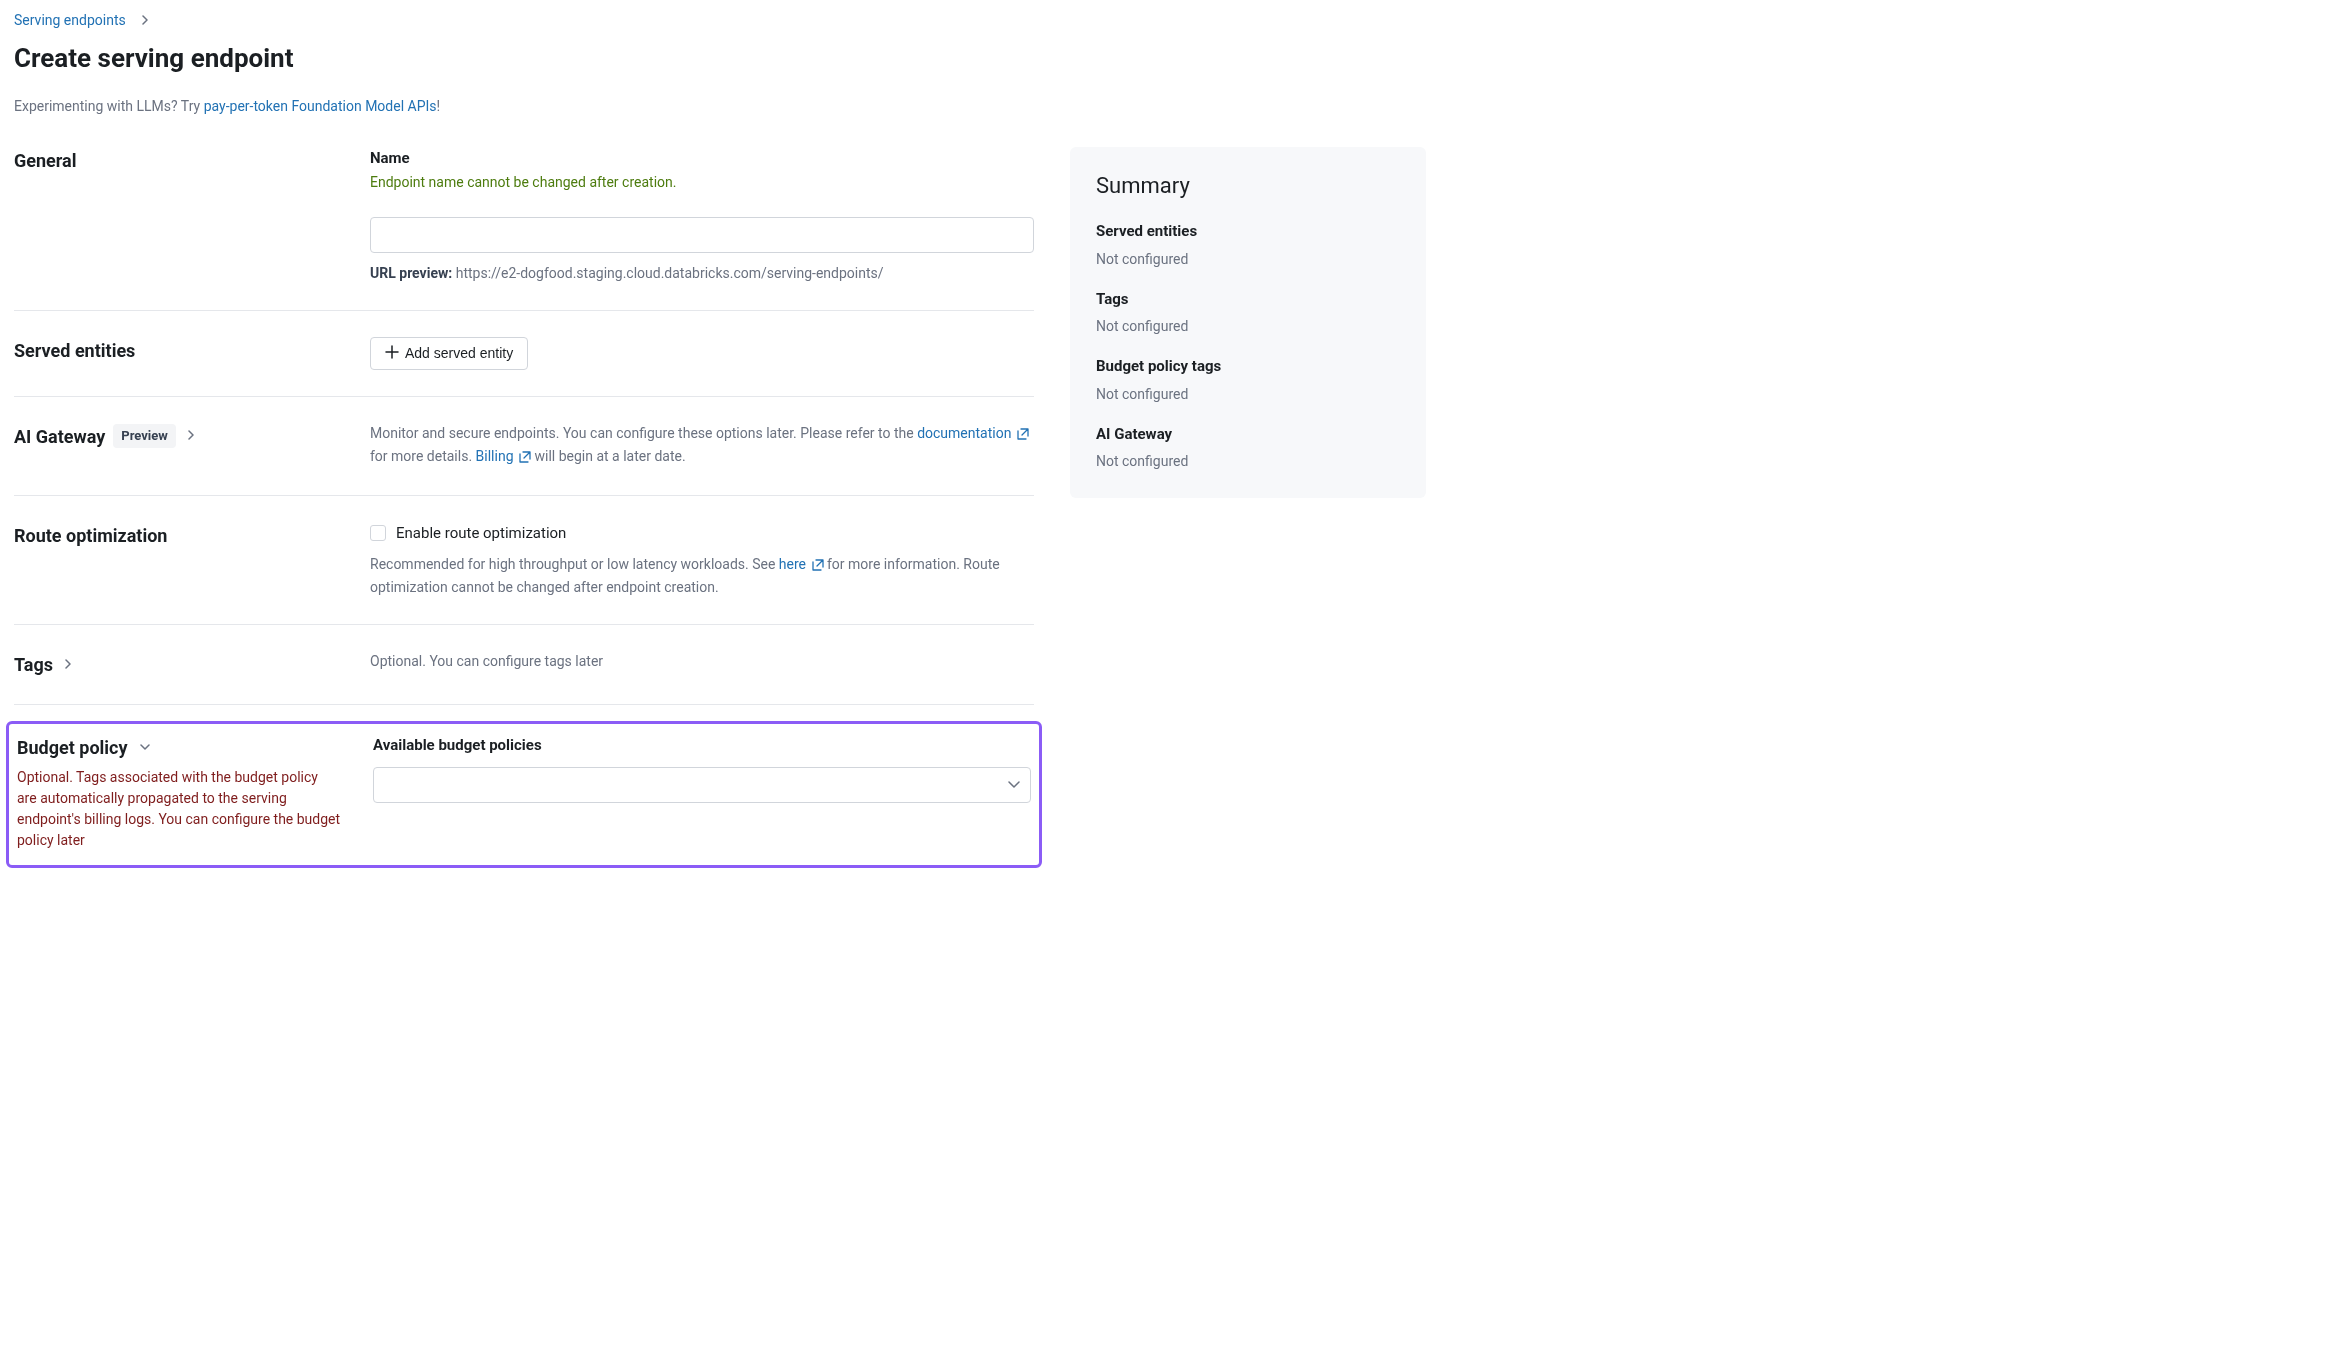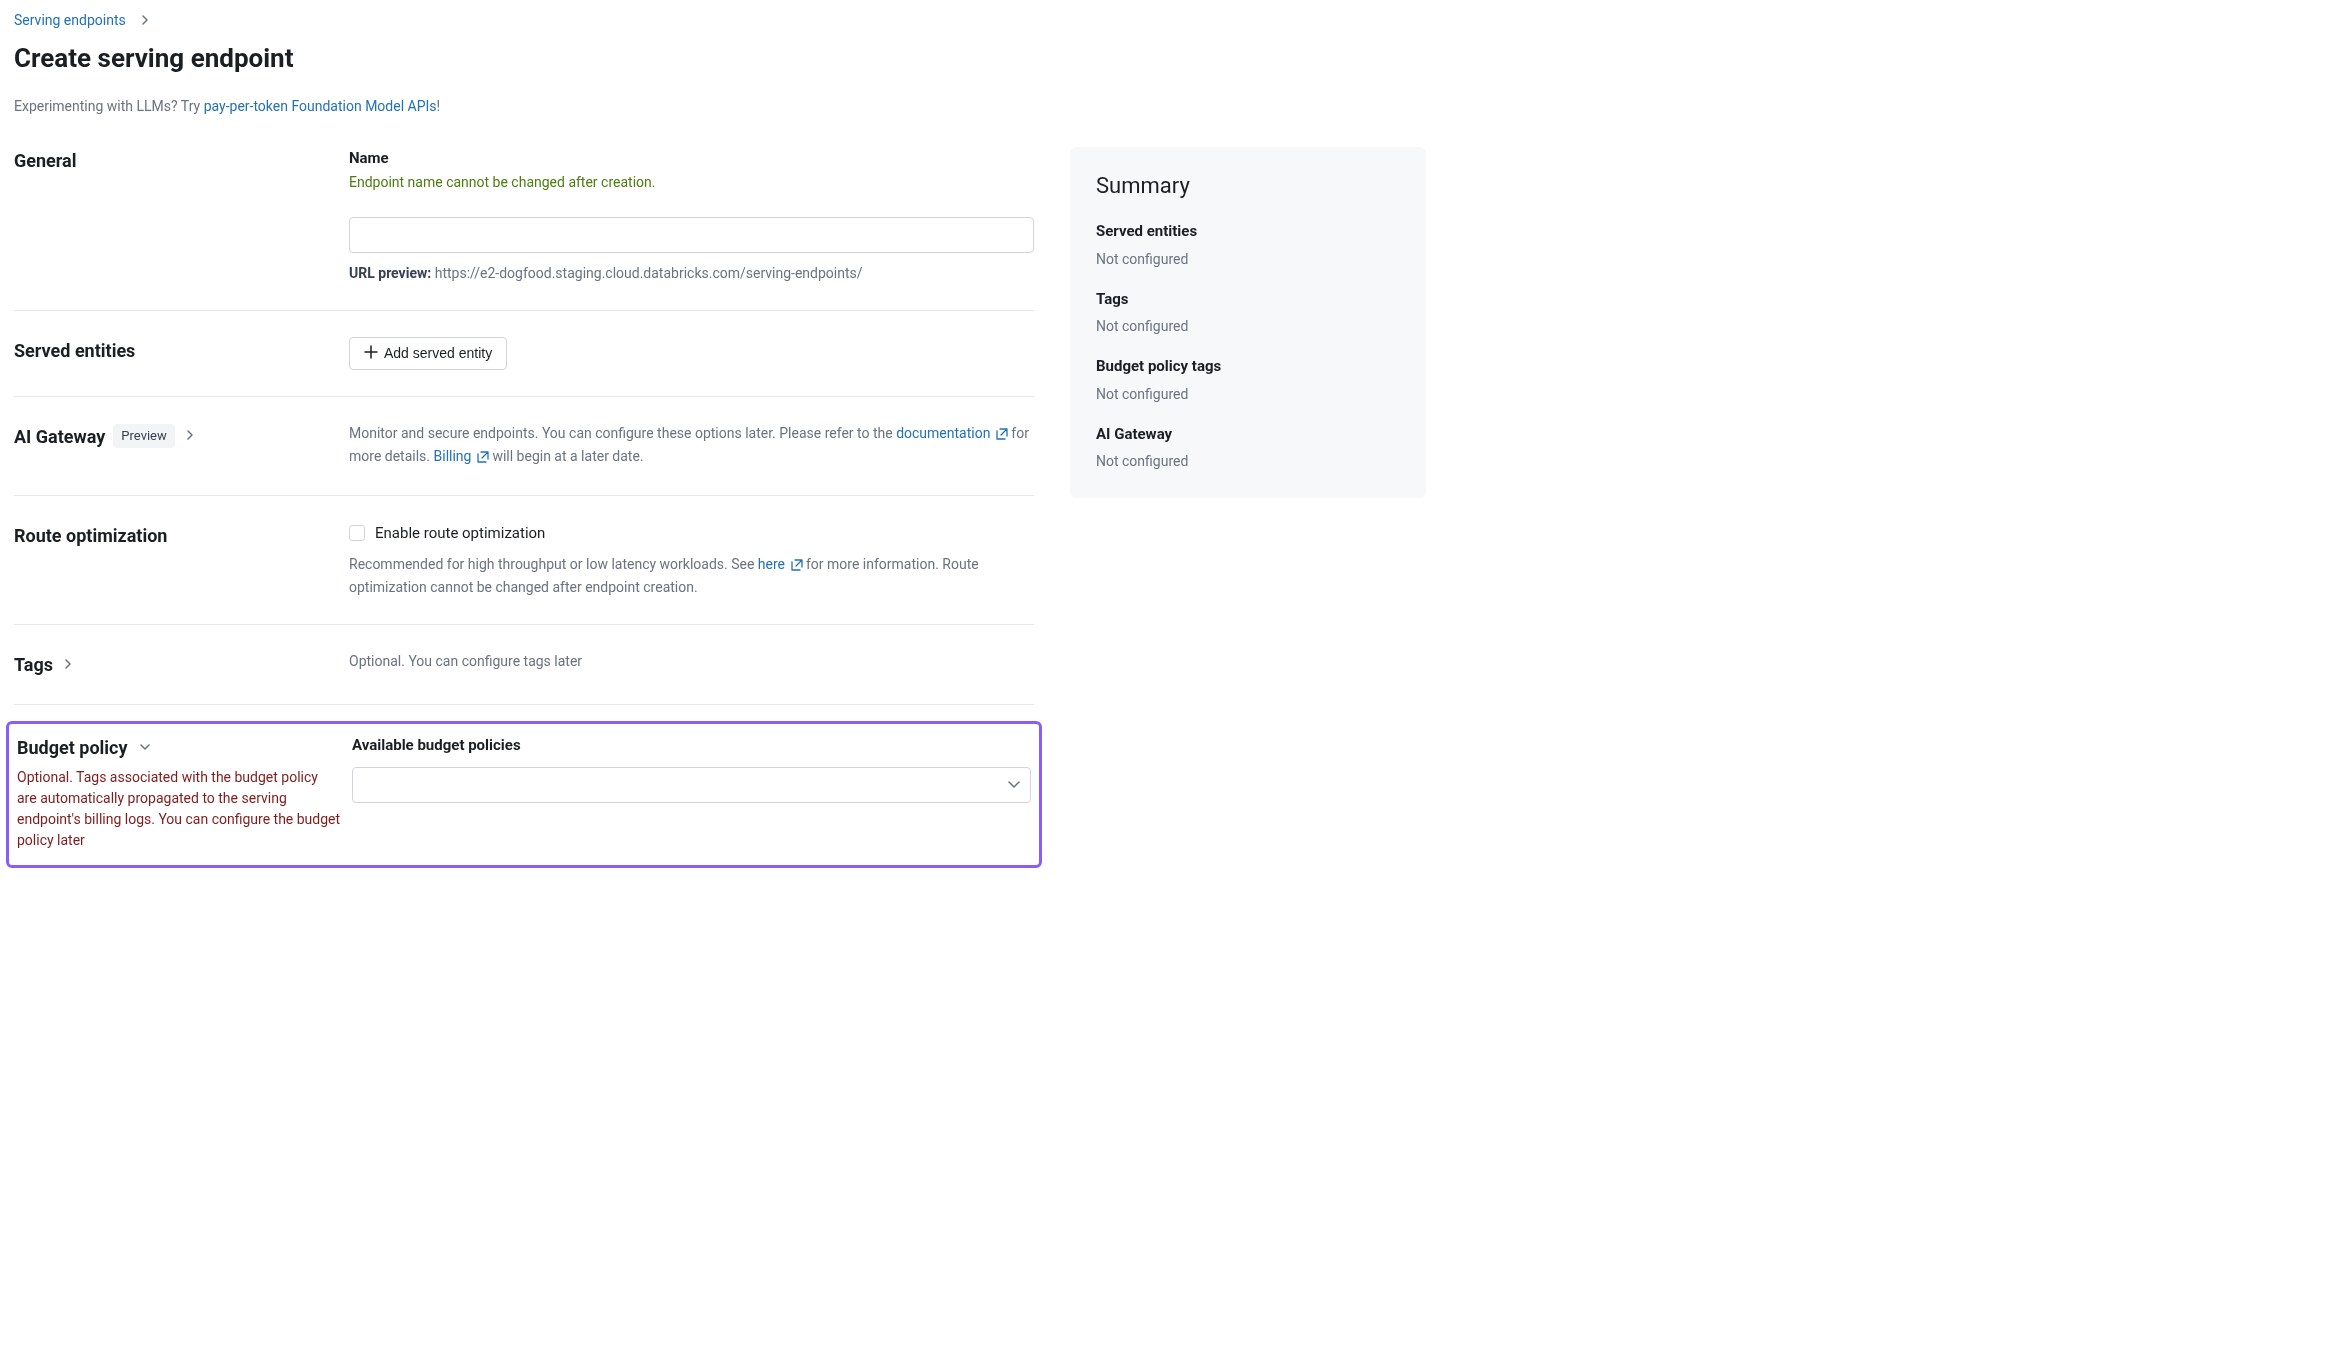--- a/index.html
+++ b/index.html
@@ -13,27 +13,27 @@
 .container { padding: 10px 14px 40px 14px; max-width: 1440px; }
 .breadcrumb { display: flex; align-items: center; gap: 16px; margin-bottom: 8px; }
 .breadcrumb a { color: #2272b4; text-decoration: none; font-size: 14px; }
 .breadcrumb .chev { color: #6b7280; font-size: 12px; }
 h1.page-title { font-size: 26px; font-weight: 700; margin-bottom: 18px; color: #1b1f23; }
 .llm-helper { font-size: 14px; color: #6b7280; margin-bottom: 30px; }
 .llm-helper a { color: #2272b4; text-decoration: none; }
 .layout { display: flex; gap: 36px; align-items: flex-start; }
 .main-col { flex: 1; min-width: 0; }
 .side-col { width: 356px; flex-shrink: 0; }
-.section { display: flex; gap: 11px; padding: 0 0 26px 0; border-bottom: 1px solid #e5e7eb; margin-bottom: 26px; }
+.section { display: flex; gap: 32px; padding: 0 0 26px 0; border-bottom: 1px solid #e5e7eb; margin-bottom: 26px; }
 .section.no-border { border-bottom: none; }
 .section-left { width: 324px; flex-shrink: 0; }
 .section-right { flex: 1; min-width: 0; }
 .section-title { font-size: 18px; font-weight: 700; color: #1b1f23; display: flex; align-items: center; gap: 8px; }
 .section-title.first { margin-top: 0; }
-.badge-preview { background: #f3f4f6; color: #374151; font-size: 13px; font-weight: 400; padding: 2px 8px; border-radius: 4px; }
+.badge-preview { background: #f3f4f6; color: #374151; font-size: 13px; font-weight: 700; padding: 2px 8px; border-radius: 4px; }
 .field-label { font-weight: 700; font-size: 15px; margin-bottom: 2px; color: #1b1f23; }
 .field-hint { color: #4d7c0f; font-size: 14px; margin-bottom: 24px; }
 .text-input {
   width: 100%; height: 36px; border: 1px solid #d1d5db; border-radius: 4px;
   padding: 6px 10px; font-size: 14px; background: #fff;
 }
 .url-preview-row { color: #6b7280; font-size: 14px; margin-top: 10px; }
 .url-preview-row .lbl { font-weight: 700; color: #374151; }
 .btn {
   display: inline-flex; align-items: center; gap: 6px;

